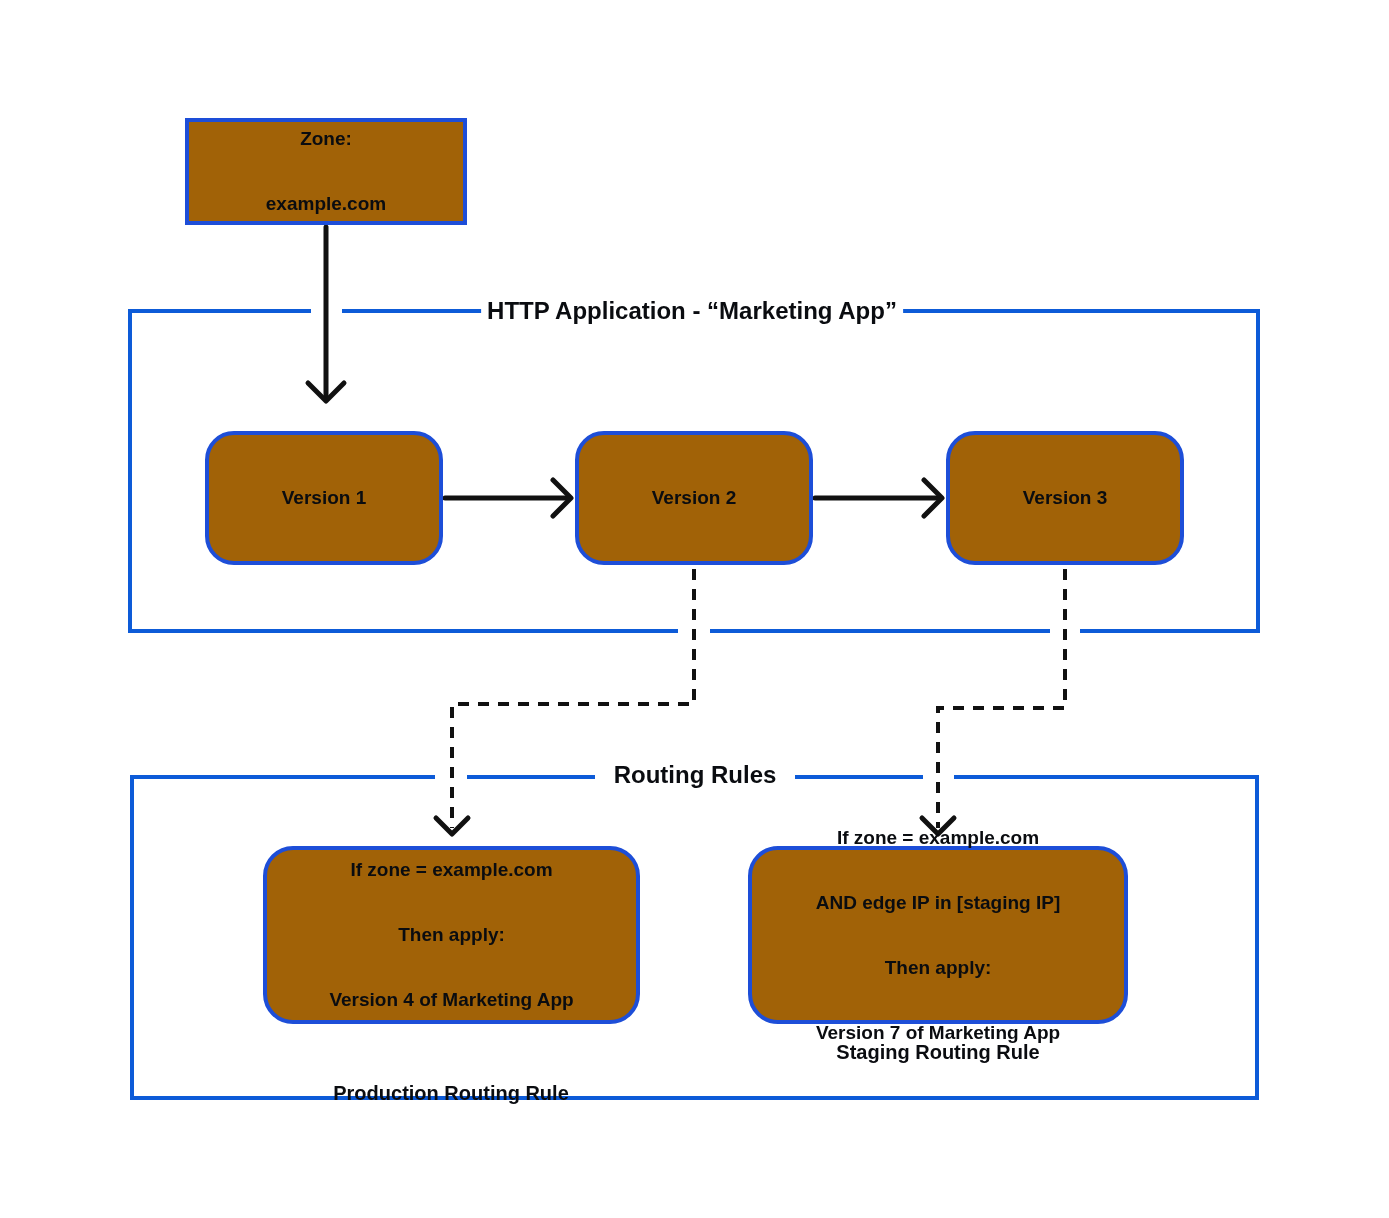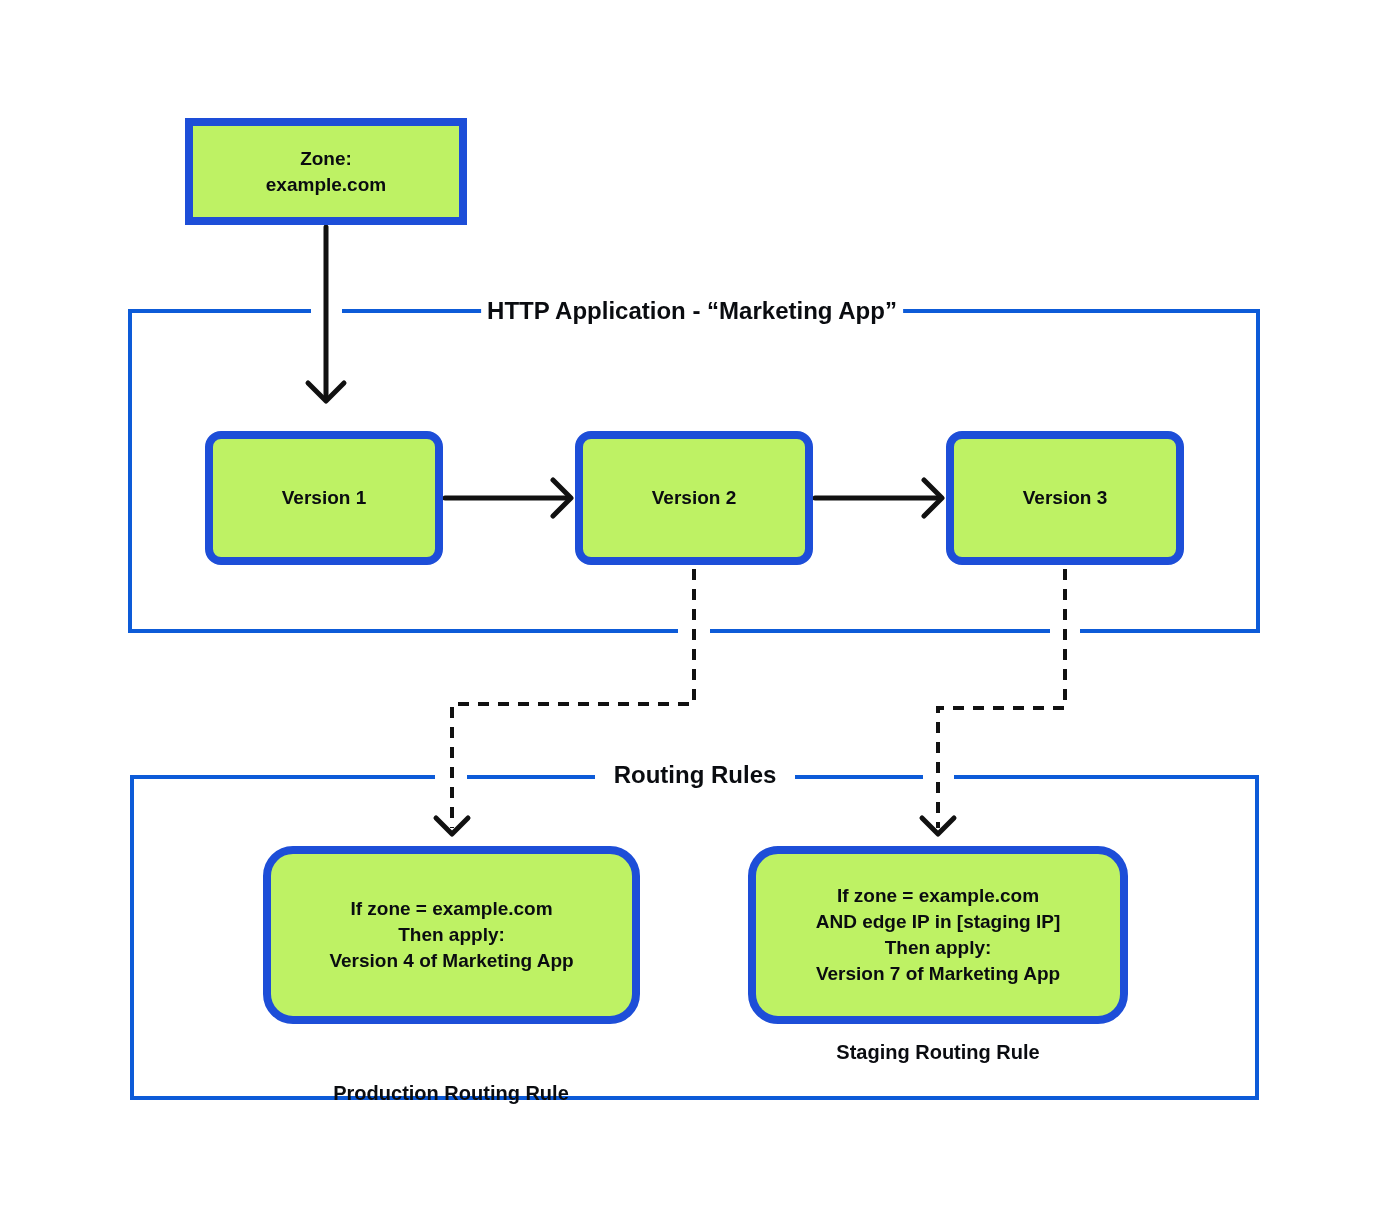--- a/index.html
+++ b/index.html
@@ -17,34 +17,35 @@
   }
   .connector-layer {
     position: absolute;
     left: 0; top: 0;
     width: 1389px;
     height: 1218px;
   }
   .node {
     position: absolute;
     box-sizing: border-box;
-    background: #bef264;
-    border: 8px solid #1d4ed8;
+    background: #a16207;
+    border: 4px solid #1d4ed8;
     display: flex;
     flex-direction: column;
     align-items: center;
     justify-content: center;
     text-align: center;
     color: #0a0c10;
     font-weight: 700;
     font-size: 19px;
     line-height: 26px;
+    gap: 39px;
   }
   .node.rounded {
-    border-radius: 16px;
+    border-radius: 29px;
   }
   .node.rounded-lg {
     border-radius: 30px;
   }
   .zone-box {
     left: 185px; top: 118px;
     width: 282px; height: 107px;
   }
   .version-box {
     width: 238px; height: 134px;

